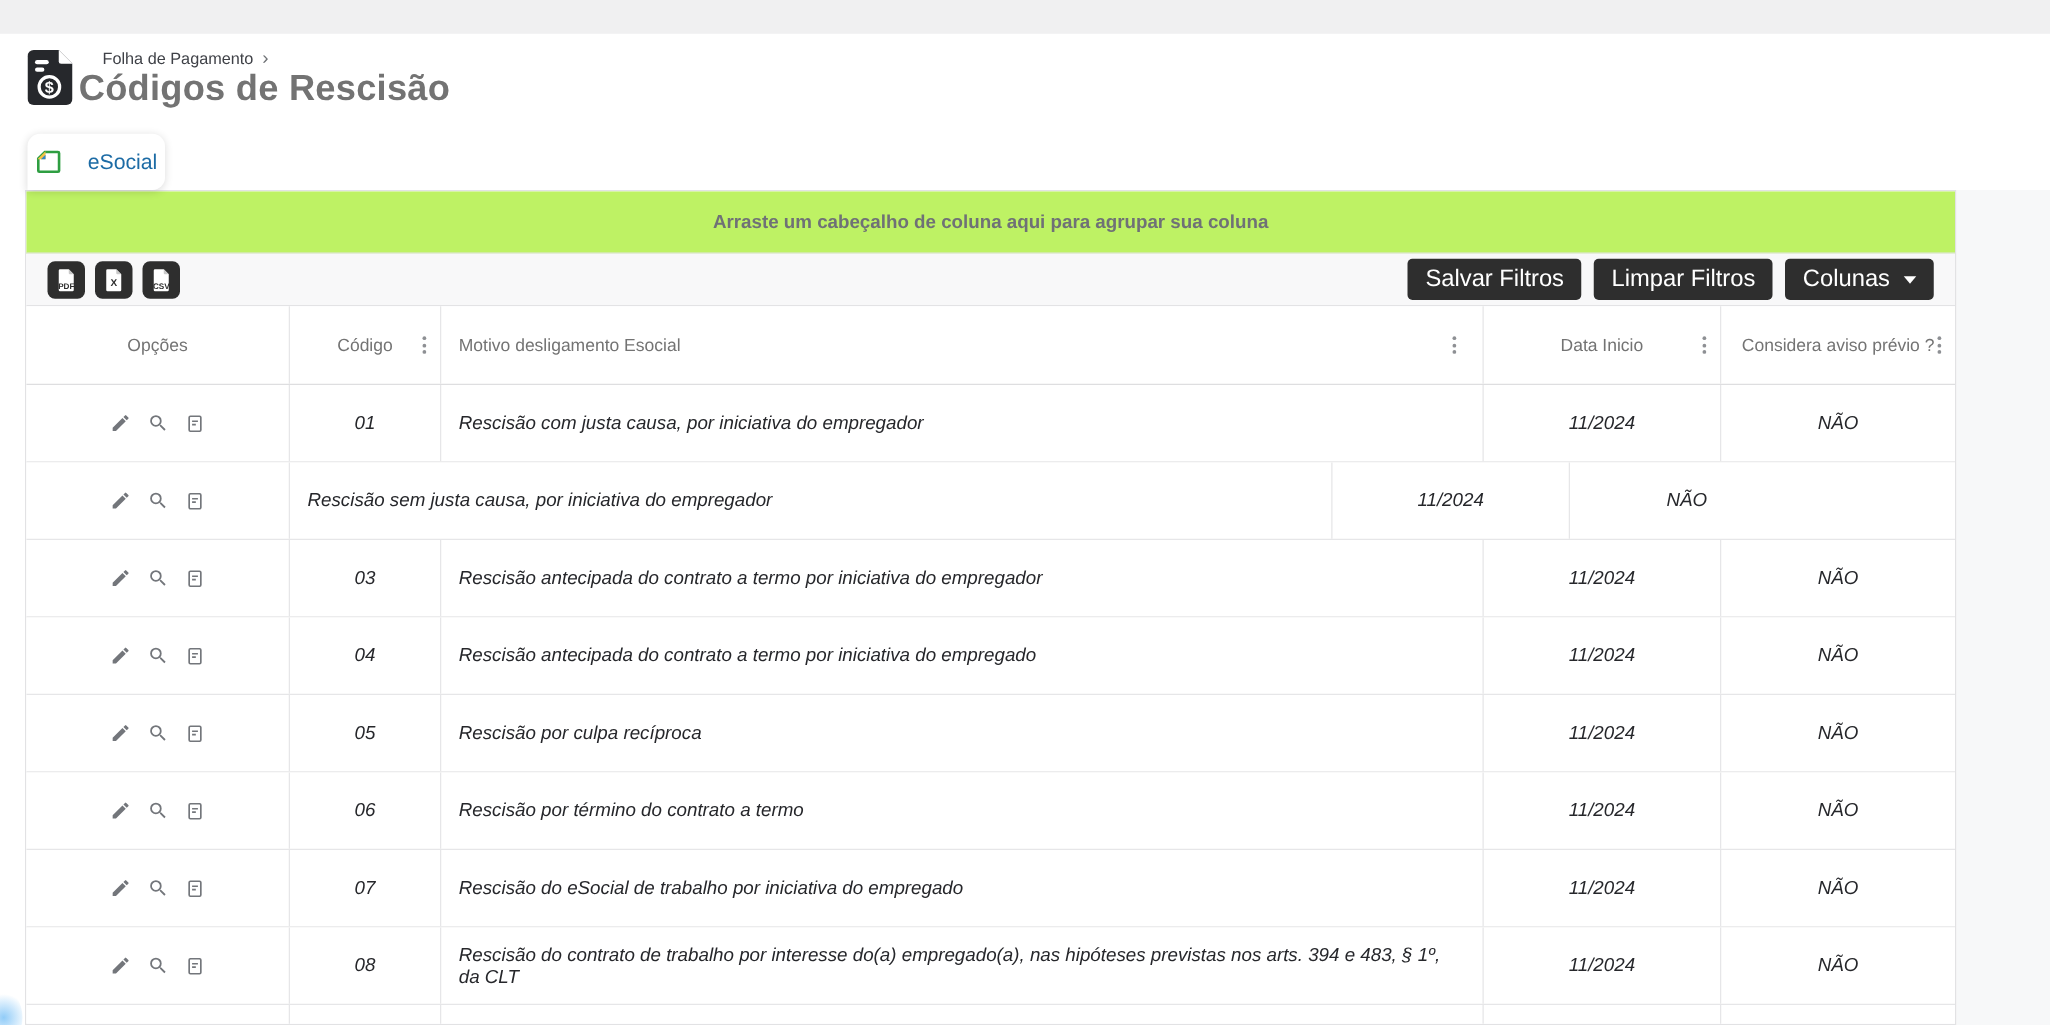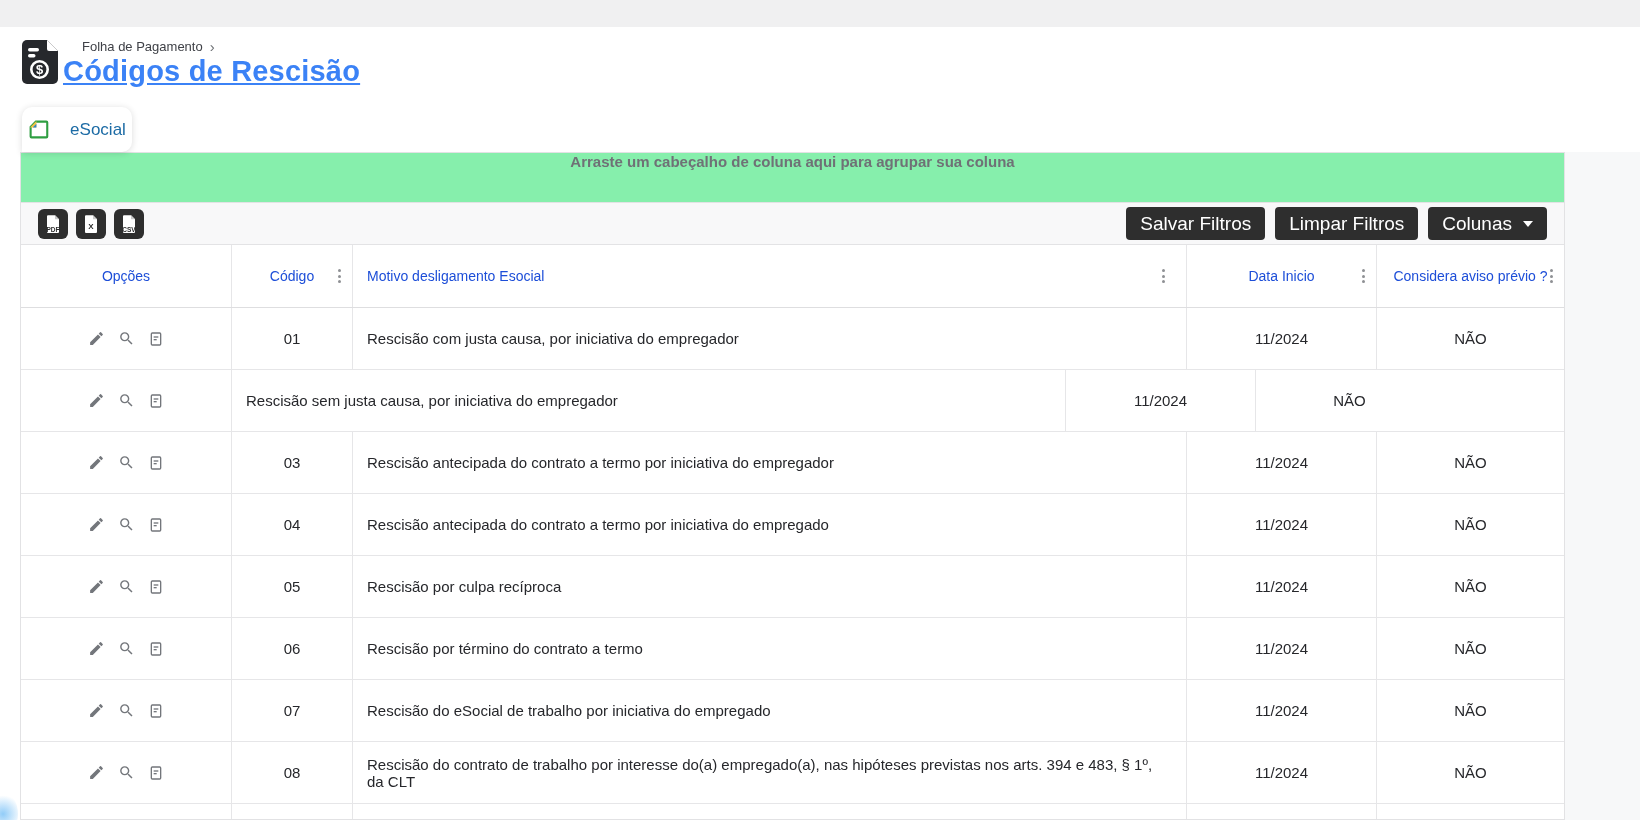--- a/index.html
+++ b/index.html
@@ -6,72 +6,72 @@
   html,body { width:1640px; height:820px; overflow:hidden; background:#ffffff;
               font-family:"Liberation Sans", sans-serif; }
 
   .top-strip { position:absolute; left:0; top:0; width:1640px; height:27px; background:#f0f0f1; }
 
   
   .app-icon { position:absolute; left:22px; top:40px; width:36px; height:44px; }
   .breadcrumb-row { position:absolute; left:82px; top:39px; display:flex; align-items:center; gap:7px; }
   .breadcrumb { font-size:13px; color:#3f4147; cursor:pointer; }
   .crumb-chev { font-size:15px; color:#6f7276; line-height:12px; }
-  .page-title { position:absolute; left:63px; top:55px; font-size:29px; color:#3b82f6; letter-spacing:.2px;text-decoration:underline; }
+  .page-title { position:absolute; left:63px; top:55px; font-size:29px; color:#737373; letter-spacing:.2px; }
 
   
   .tab { position:absolute; left:22px; top:107px; width:110px; height:45px; background:#fff;
          border-radius:10px 10px 10px 0; box-shadow:0 1px 7px rgba(0,0,0,.14); z-index:3;
          display:flex; align-items:center; justify-content:center; gap:21px; cursor:pointer; }
   .tab-label { font-size:17px; color:#1c6ba5; }
 
   .right-gutter { position:absolute; left:1565px; top:152px; width:75px; height:668px; background:#f7f8f9; }
 
   
   .card { position:absolute; left:20px; top:152px; width:1545px; height:668px; background:#fff;
           border:1px solid #e2e2e4; z-index:1; overflow:hidden; }
 
-  .group-bar { height:50px; background:#86efac; border-bottom:1px solid #e3e3e5;
-               display:flex; justify-content:center; }
+  .group-bar { height:50px; background:#bef264; border-bottom:1px solid #e3e3e5;
+               display:flex; align-items:center; justify-content:center; }
   .group-bar-text { font-size:15px; font-weight:600; color:#6f7176; }
 
   .toolbar { height:42px; background:#f8f8f9; border-bottom:1px solid #e3e3e5;
              display:flex; align-items:center; padding:0 17px; gap:8px; }
   .exp-btn { position:relative; width:30px; height:30px; border:none; border-radius:6px;
              background:#2e2e2e; cursor:pointer; display:flex; align-items:center; justify-content:center; }
   .exp-btn svg { display:block; }
   .exp-lbl { position:absolute; left:0; bottom:6px; width:100%; text-align:center;
              font-size:6.5px; font-weight:bold; color:#2e2e2e; pointer-events:none; }
   .toolbar-right { margin-left:auto; display:flex; gap:10px; }
   .dark-btn { height:33px; padding:0 14px; background:#2e2e2e; color:#fff; border:none;
               border-radius:4px; font-size:19px; font-family:"Liberation Sans",sans-serif;
               cursor:pointer; display:flex; align-items:center; }
   .caret { width:0; height:0; border-left:5px solid transparent; border-right:5px solid transparent;
            border-top:6px solid #fff; margin-left:11px; }
 
   
   .thead { display:flex; height:63px; background:#fff; border-bottom:1px solid #dedee0; }
   .th { position:relative; display:flex; align-items:center; justify-content:center;
-        font-size:14px; font-weight:500; color:#1d4ed8; border-right:1px solid #e6e6e8; cursor:pointer; }
+        font-size:14px; font-weight:500; color:#737373; border-right:1px solid #e6e6e8; cursor:pointer; }
   .th:last-child { border-right:none; }
   .c-op  { width:211px; }
   .c-cod { width:121px; }
   .c-mot { width:834px; }
   .c-dat { width:190px; }
   .c-con { width:187px; }
   .th.c-mot { justify-content:flex-start; padding-left:14px; }
 
   .dots { position:absolute; right:8px; top:50%; transform:translateY(-50%);
           display:flex; flex-direction:column; gap:2.5px; padding:4px 3px; cursor:pointer; }
   .dots i { width:3px; height:3px; border-radius:50%; background:#8e9094; }
   .c-mot .dots { right:18px; }
 
   .tr { display:flex; height:62px; border-bottom:1px solid #e6e6e8; background:#fff; }
   .td { display:flex; align-items:center; justify-content:center; font-size:15px; color:#26272b;
-        border-right:1px solid #e6e6e8; }
+        border-right:1px solid #e6e6e8;font-style:italic; }
   .td:last-child { border-right:none; }
   .td.c-mot { justify-content:flex-start; padding-left:14px; padding-right:28px; }
   .actions { gap:13px; }
   .act { display:flex; align-items:center; justify-content:center; cursor:pointer; color:#73767b; }
 
   .partial-row { display:flex; height:62px; background:#fff; }
   .partial-row .td { height:100%; }
 
   .glow { position:absolute; left:-12px; top:792px; width:30px; height:44px; border-radius:50%;
           background:radial-gradient(circle, rgba(126,195,247,.85) 0%, rgba(126,195,247,0) 70%); }

